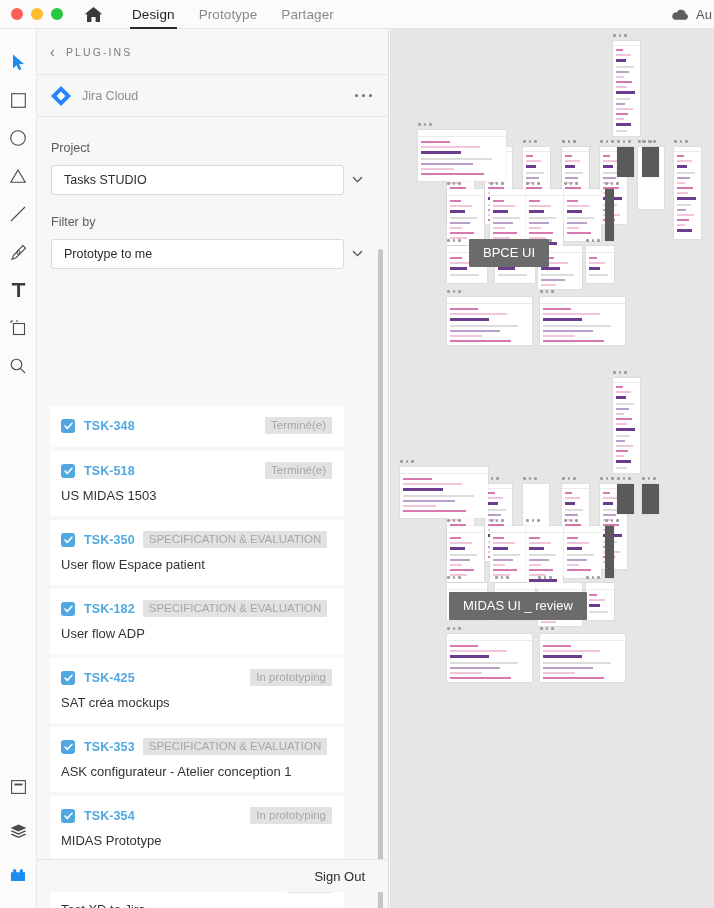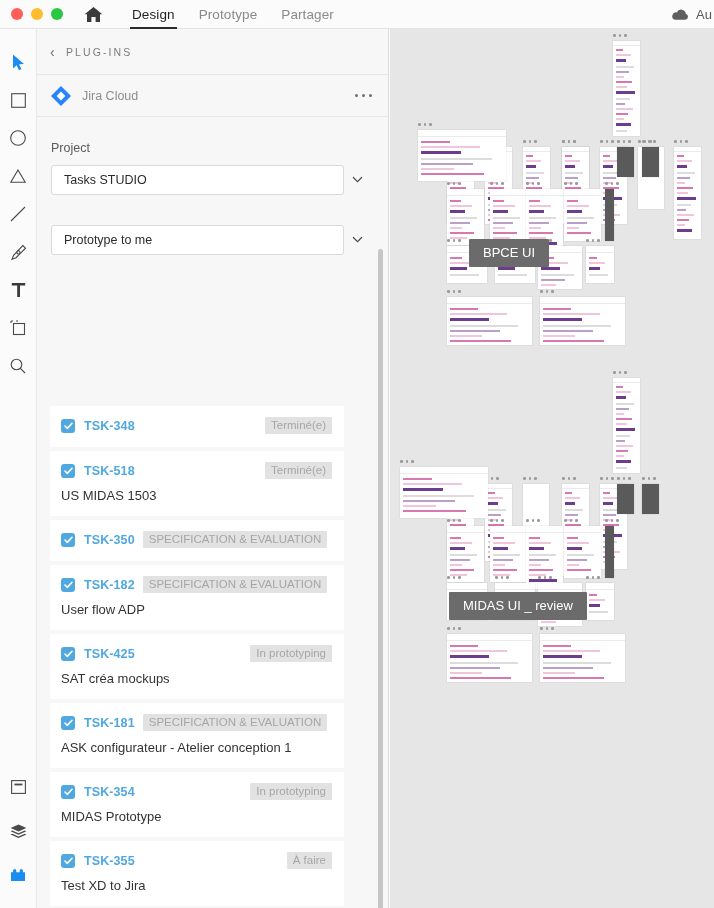--- a/index.html
+++ b/index.html
@@ -294,20 +294,21 @@
         <div class="field-label">Project</div>
         <div class="select-wrap">
           <div class="select-box">Tasks STUDIO</div>
           <svg class="select-chev" viewBox="0 0 12 12">
               <path d="M1.5 3.8 6 8.3l4.5-4.5" fill="none" stroke="#4a4a4a" stroke-width="1.3" stroke-linecap="round"></path>
             </svg>
         </div>
 
         <div class="gap"></div>
 
+        <div class="field-label">Filter by</div>
         <div class="select-wrap">
           <div class="select-box">Prototype to me</div>
           <svg class="select-chev" viewBox="0 0 12 12">
               <path d="M1.5 3.8 6 8.3l4.5-4.5" fill="none" stroke="#4a4a4a" stroke-width="1.3" stroke-linecap="round"></path>
             </svg>
         </div>
       </div>
 
       <div class="task-list" id="task-list">
           <div class="task-card">
@@ -336,20 +337,21 @@
           <div class="task-card">
             <div class="task-top">
               <span class="cb">
                 <svg width="9" height="8" viewBox="0 0 9 8">
                   <path d="M1 4 3.3 6.4 8 1.3" fill="none" stroke="#fff" stroke-width="1.6" stroke-linecap="round" stroke-linejoin="round"></path>
                 </svg>
               </span>
               <span class="task-id">TSK-350</span>
               <span class="badge inline">SPECIFICATION &amp; EVALUATION</span>
             </div>
+            <div class="task-title">User flow Espace patient</div>
           </div>
           <div class="task-card">
             <div class="task-top">
               <span class="cb">
                 <svg width="9" height="8" viewBox="0 0 9 8">
                   <path d="M1 4 3.3 6.4 8 1.3" fill="none" stroke="#fff" stroke-width="1.6" stroke-linecap="round" stroke-linejoin="round"></path>
                 </svg>
               </span>
               <span class="task-id">TSK-182</span>
               <span class="badge inline">SPECIFICATION &amp; EVALUATION</span>
@@ -368,21 +370,21 @@
             </div>
             <div class="task-title">SAT créa mockups</div>
           </div>
           <div class="task-card">
             <div class="task-top">
               <span class="cb">
                 <svg width="9" height="8" viewBox="0 0 9 8">
                   <path d="M1 4 3.3 6.4 8 1.3" fill="none" stroke="#fff" stroke-width="1.6" stroke-linecap="round" stroke-linejoin="round"></path>
                 </svg>
               </span>
-              <span class="task-id">TSK-181</span>
+              <span class="task-id">TSK-353</span>
               <span class="badge inline">SPECIFICATION &amp; EVALUATION</span>
             </div>
             <div class="task-title">ASK configurateur - Atelier conception 1</div>
           </div>
           <div class="task-card">
             <div class="task-top">
               <span class="cb">
                 <svg width="9" height="8" viewBox="0 0 9 8">
                   <path d="M1 4 3.3 6.4 8 1.3" fill="none" stroke="#fff" stroke-width="1.6" stroke-linecap="round" stroke-linejoin="round"></path>
                 </svg>
@@ -404,20 +406,23 @@
             </div>
             <div class="task-title">Test XD to Jira</div>
           </div>
 
       </div>
 
       <div class="panel-scroll-track"></div>
       <div class="panel-scroll-thumb"></div>
     </div>
 
+    <div class="signout-bar">
+      <span class="signout">Sign Out</span>
+    </div>
   </div>
 
   <div class="canvas" id="canvas">
 
   <div class="ab" style="left: 223px; top: 12px; width: 27px; height: 95px;">
         <div class="topbar-m" style="width: 27px; height: 5px;"></div>
         <div class="ln mag" style="left: 3px; top: 8px; width: 7.35px;"></div>
         <div class="ln pnk" style="left: 3px; top: 13px; width: 15.12px;"></div>
         <div class="ln drk" style="left: 3px; top: 18px; width: 10.29px;"></div>
         <div class="ln gry" style="left: 3px; top: 25px; width: 18.06px;"></div>

